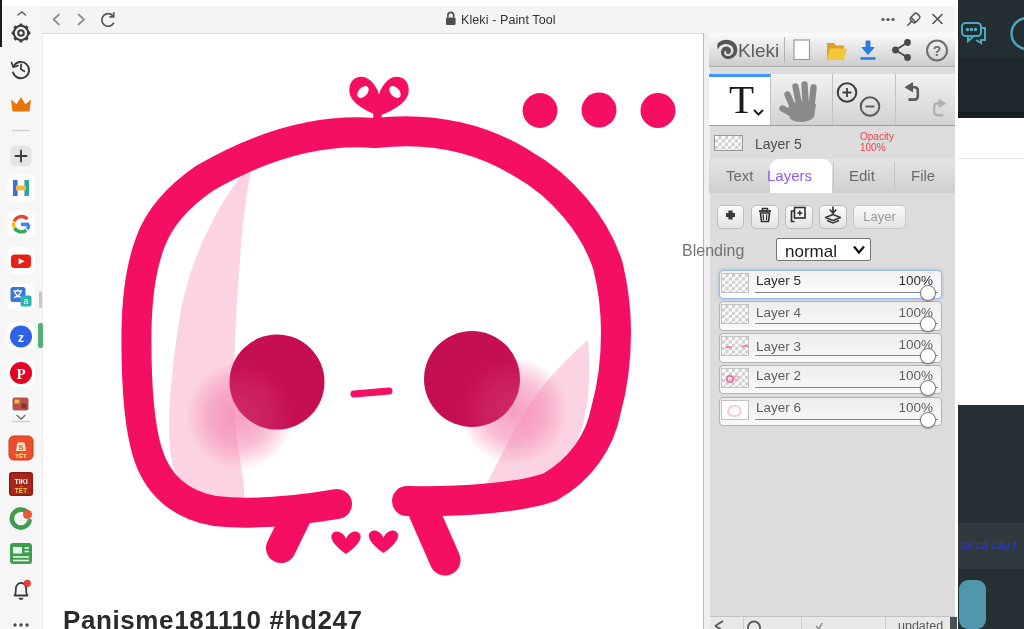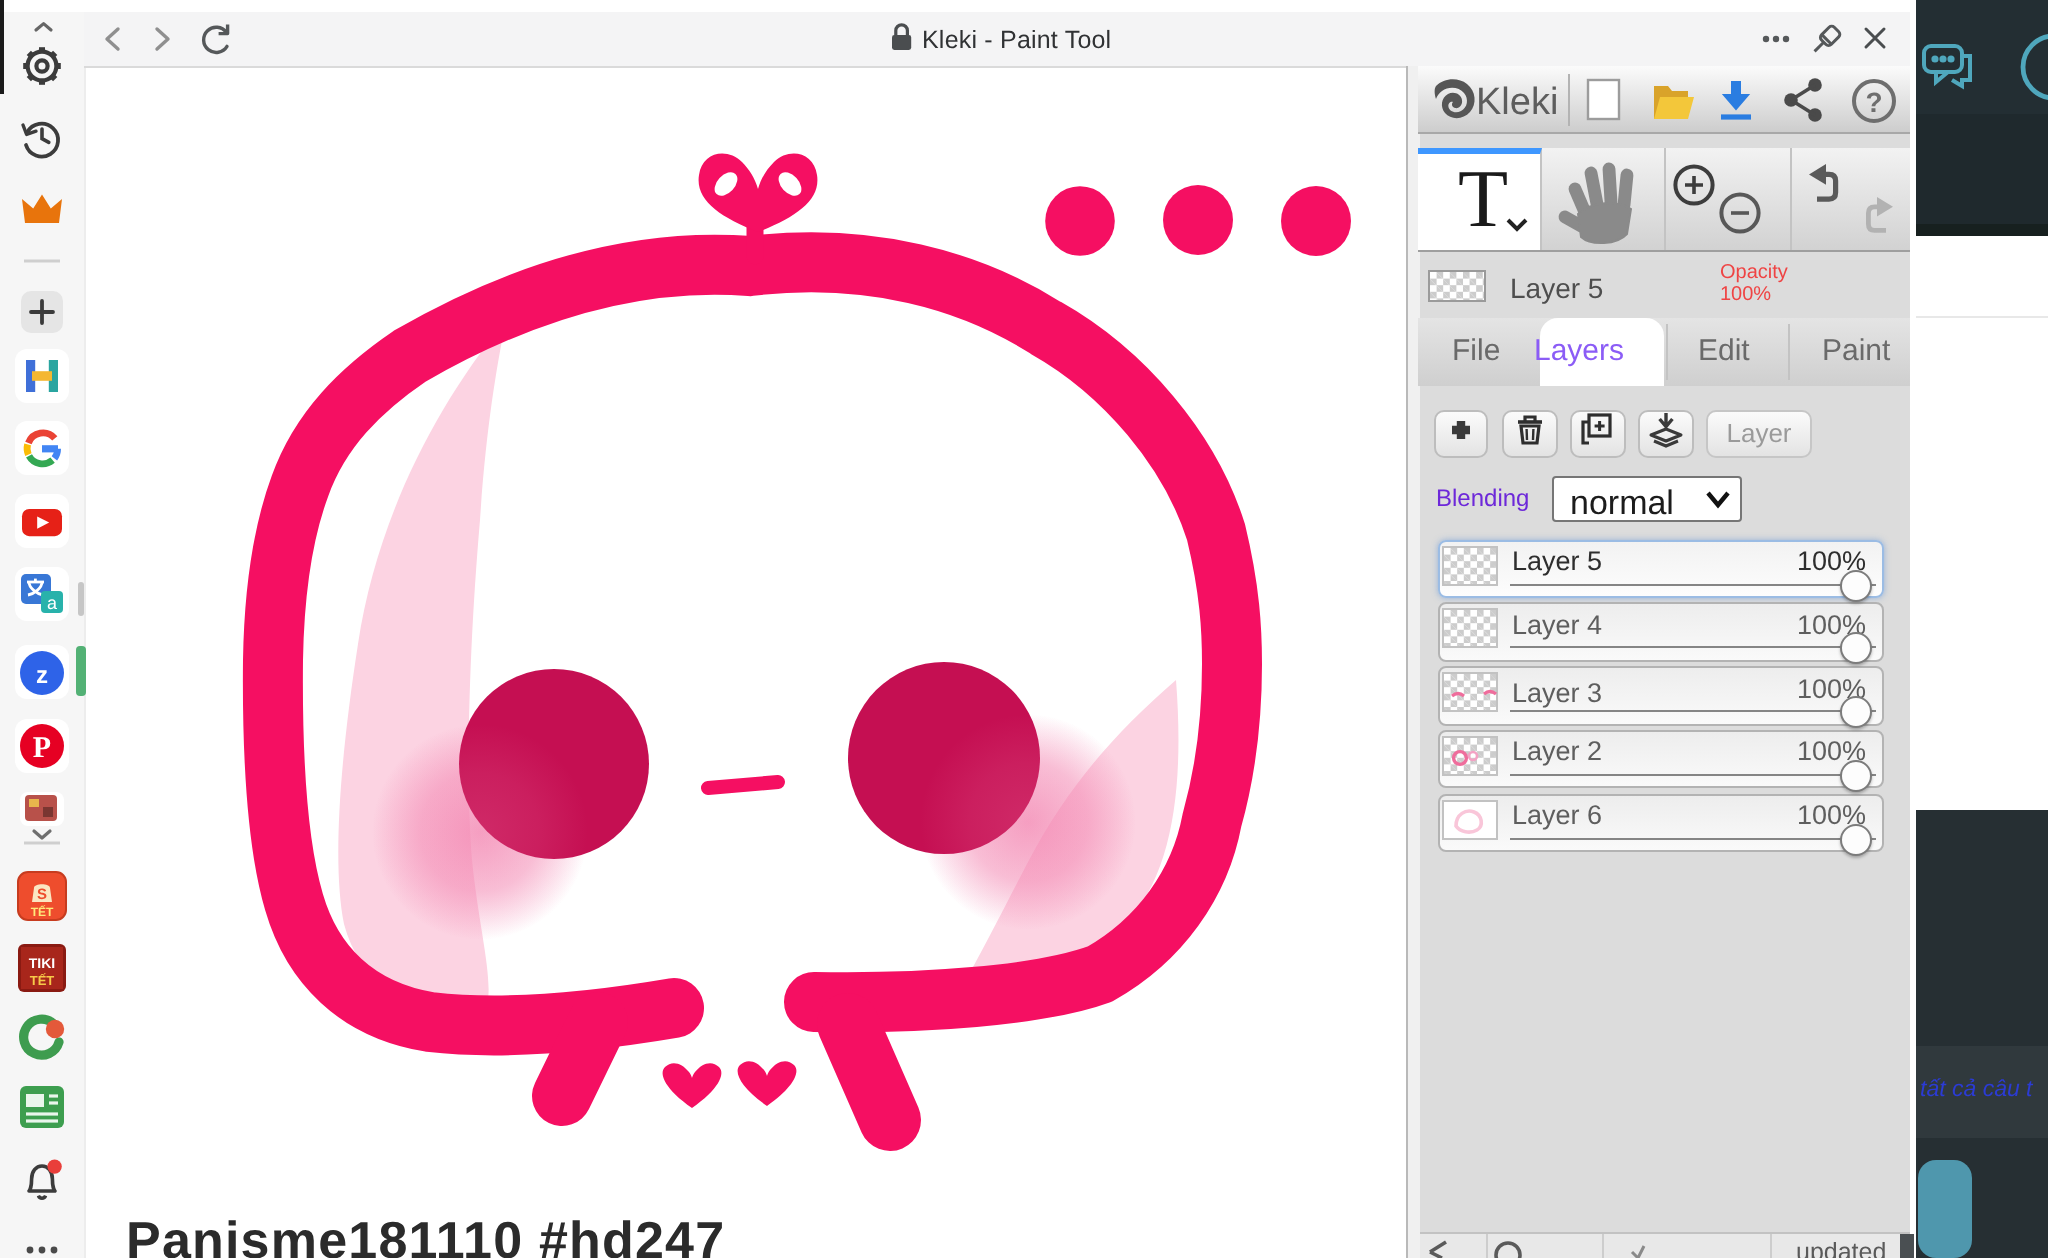--- a/index.html
+++ b/index.html
@@ -276,24 +276,24 @@
 
 <div class="a" style="left:714px;top:135px;width:29px;height:16px;border:1px solid #9a9a9a;background-image:linear-gradient(45deg,#ccc 25%,transparent 25%,transparent 75%,#ccc 75%),linear-gradient(45deg,#ccc 25%,#fff 25%,#fff 75%,#ccc 75%);background-size:6.6px 6.6px;background-position:0 0,3.3px 3.3px;box-sizing:border-box"></div>
 <div class="a" style="left:755px;top:135.5px;font-size:14px;color:#4e4e4e">Layer 5</div>
 <div class="a" style="left:860px;top:131px;width:85px;font-size:10px;color:#ef4444;text-align:left;line-height:11px">Opacity<br>100%</div>
 
 <div class="a" style="left:709px;top:159px;width:246px;height:34px;background:linear-gradient(#e4e4e4,#cfcfcf)"></div>
 <div class="a" style="left:832.5px;top:162px;width:1px;height:28px;background:#c3c3c3"></div>
 <div class="a" style="left:893.5px;top:162px;width:1px;height:28px;background:#c3c3c3"></div>
 <div class="a" style="left:770px;top:159px;width:62px;height:34px;background:#fff;border-radius:9px 9px 0 0"></div>
 <div class="a" style="left:709px;top:159px;width:246px;height:34px;font-size:15px;color:#6a6a6a">
-  <span style="position:absolute;left:17px;top:8px">File</span>
+  <span style="position:absolute;left:17px;top:8px">Text</span>
   <span style="position:absolute;left:58px;top:8px;color:#8b5cf6">Layers</span>
   <span style="position:absolute;left:140px;top:8px">Edit</span>
-  <span style="position:absolute;left:202px;top:8px">Paint</span>
+  <span style="position:absolute;left:202px;top:8px">File</span>
 </div>
 
 <div class="a" style="left:717px;top:205px;width:27px;height:24px;background:linear-gradient(#fbfbfb,#e3e3e3);border:1px solid #bdbdbd;border-radius:5px;box-sizing:border-box"></div>
 <div class="a" style="left:751px;top:205px;width:28px;height:24px;background:linear-gradient(#fbfbfb,#e3e3e3);border:1px solid #bdbdbd;border-radius:5px;box-sizing:border-box"></div>
 <div class="a" style="left:785px;top:205px;width:28px;height:24px;background:linear-gradient(#fbfbfb,#e3e3e3);border:1px solid #bdbdbd;border-radius:5px;box-sizing:border-box"></div>
 <div class="a" style="left:819px;top:205px;width:28px;height:24px;background:linear-gradient(#fbfbfb,#e3e3e3);border:1px solid #bdbdbd;border-radius:5px;box-sizing:border-box"></div>
 <div class="a" style="left:853px;top:205px;width:53px;height:24px;background:linear-gradient(#fbfbfb,#e3e3e3);border:1px solid #c6c6c6;border-radius:5px;box-sizing:border-box;font-size:13px;color:#9a9a9a;text-align:center;line-height:22px">Layer</div>
 <svg class="a" style="left:709px;top:200px" width="246" height="34" viewBox="0 0 246 34">
 
   <path d="M21.5 10.5 L21.5 19.5 M17 15 L26 15" stroke="#3a3a3a" stroke-width="4.2"></path>
@@ -312,21 +312,21 @@
     <path d="M90.8 10.5 L90.8 15.5 M88.3 13 L93.3 13" stroke-width="1.5"></path>
   </g>
 
   <g stroke="#3a3a3a" fill="none">
     <path d="M124 6.5 L124 12.5 M120.8 9.5 L124 13.3 L127.2 9.5" stroke-width="1.7"></path>
     <path d="M116.5 17.5 L124 14.5 L131.5 17.5 L124 20.5 Z" stroke-width="1.5" stroke-linejoin="round"></path>
     <path d="M118 20.5 L124 23 L130 20.5" stroke-width="1.5"></path>
   </g>
 </svg>
 
-<div class="a" style="left:718px;top:242px;font-size:12px;color:#6d28d9">Blending</div>
+<div class="a" style="left:682px;top:242px;font-size:16px;color:#737373">Blending</div>
 <div class="a" style="left:776px;top:238px;width:95px;height:23px;background:#fff;border:1.4px solid #767676;border-radius:2px;box-sizing:border-box"></div>
 <div class="a" style="left:785px;top:241.5px;font-size:17px;color:#1c1c1c">normal</div>
 <svg class="a" style="left:852px;top:244px" width="14" height="12" viewBox="0 0 14 12">
   <path d="M2 2.5 L7 8.5 L12 2.5" fill="none" stroke="#111" stroke-width="2.2"></path>
 </svg>
 
 <div class="a" style="left:719px;top:269.5px;width:223px;height:29.5px;background:linear-gradient(#f2f2f2,#fdfdfd);border:1px solid #9bbce4;border-radius:4px;box-sizing:border-box;box-shadow:0 0 3px rgba(90,140,210,.55)"></div>
 <div class="a" style="left:719px;top:301.3px;width:223px;height:29.5px;background:linear-gradient(#ededed,#fafafa);border:1px solid #b3b3b3;border-radius:4px;box-sizing:border-box"></div>
 <div class="a" style="left:719px;top:333.1px;width:223px;height:29.5px;background:linear-gradient(#ededed,#fafafa);border:1px solid #b3b3b3;border-radius:4px;box-sizing:border-box"></div>
 <div class="a" style="left:719px;top:364.9px;width:223px;height:29.5px;background:linear-gradient(#ededed,#fafafa);border:1px solid #b3b3b3;border-radius:4px;box-sizing:border-box"></div>

